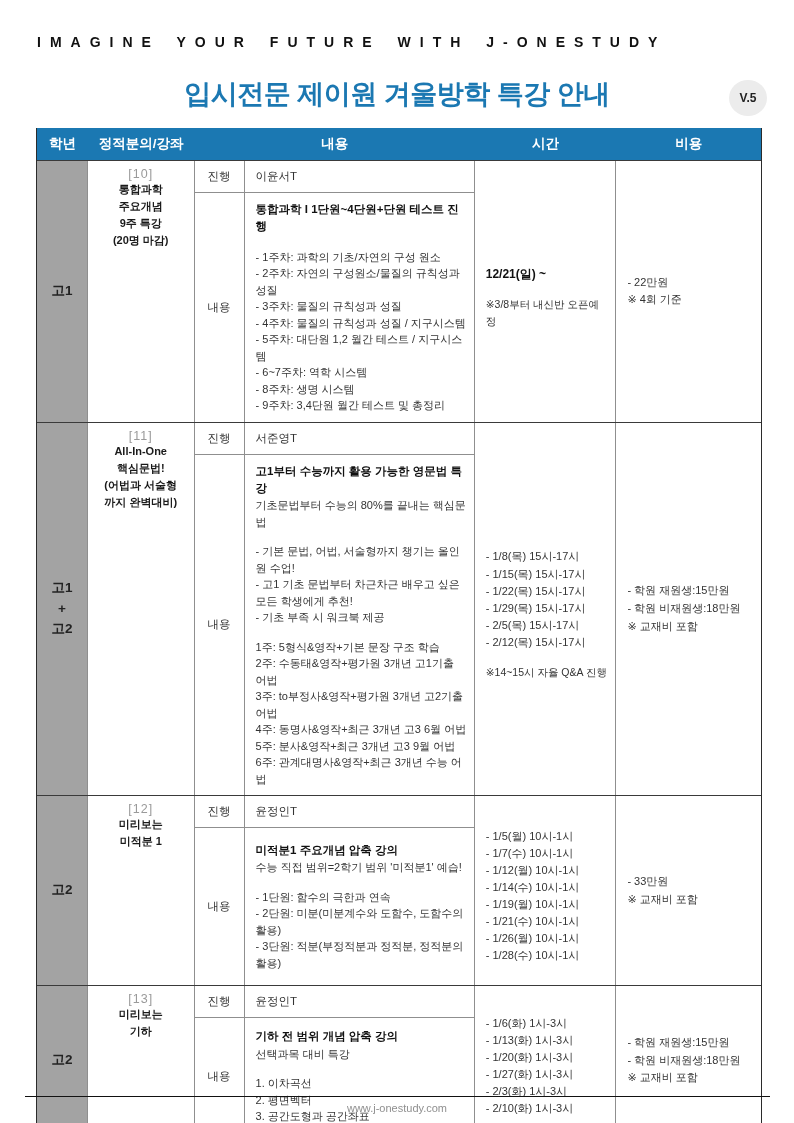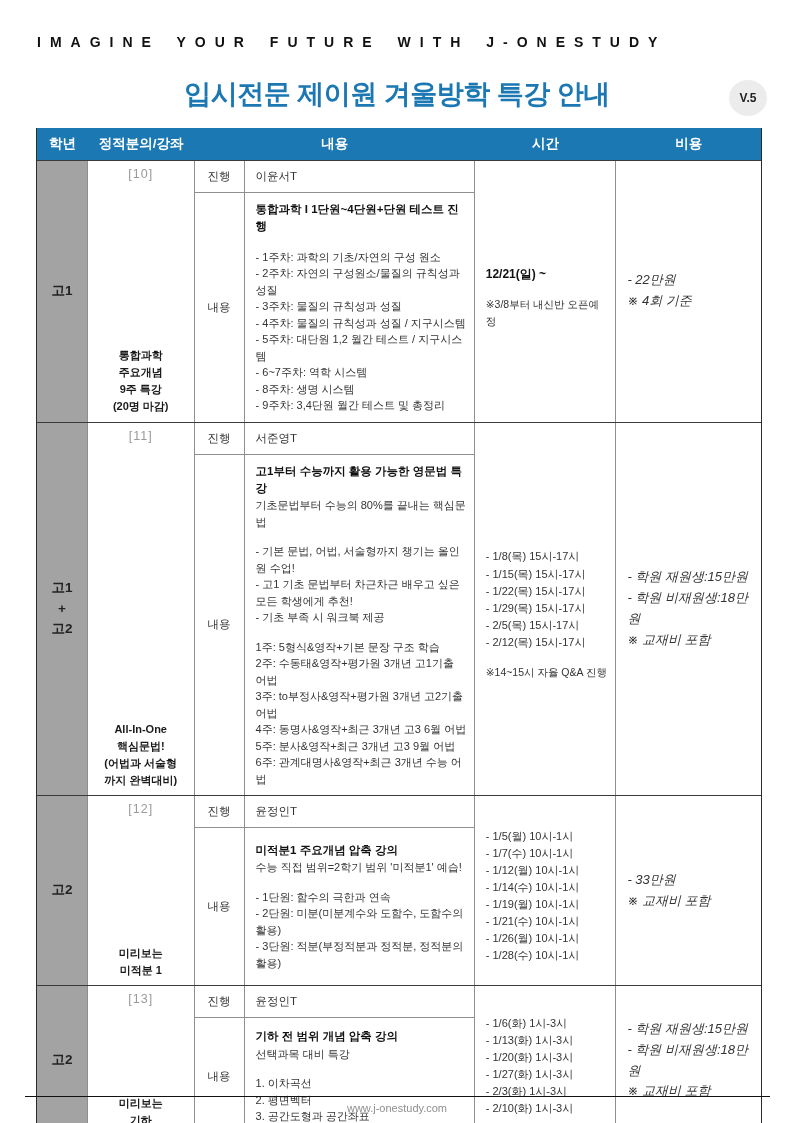--- a/index.html
+++ b/index.html
@@ -52,21 +52,21 @@
   .trow { display:flex; border-top:1px solid #3a3a3a; align-items:stretch; }
   .trow:first-of-type { border-top:none; }
 
   .cell-grade {
     width:51px; background:#a3a3a3; border-right:1px solid #8f8f8f;
     display:flex; align-items:center; justify-content:center;
     font-size:13.5px; font-weight:bold; text-align:center; line-height:1.5;
   }
   .cell-course {
     width:107px; border-right:1px solid #8f8f8f;
-    display:flex; flex-direction:column; align-items:center; justify-content:space-between;
+    display:flex; flex-direction:column; align-items:center; justify-content:flex-start;
     text-align:center; padding:6px 4px;
   }
   .code { color:#9a9a9a; font-size:12.5px; letter-spacing:1px; }
   .cname { font-weight:bold; font-size:11px; line-height:1.55; color:#1a1a1a; }
 
   .cell-inner { width:281px; border-right:1px solid #8f8f8f; display:flex; flex-direction:column; }
   .sub-teacher { display:flex; height:32px; border-bottom:1px solid #8f8f8f; flex:0 0 auto;justify-content:flex-end; }
   .lbl {
     width:50px; border-right:1px solid #8f8f8f; flex:0 0 50px;
     display:flex; align-items:center; justify-content:center;
@@ -86,21 +86,21 @@
     width:142px; border-right:1px solid #8f8f8f;
     padding:19px 6px 8px 11px;
     display:flex; flex-direction:column; justify-content:center;
     font-size:11px; line-height:1.55; color:#333;
   }
   .cell-time .note { margin-top:13px; font-size:10.5px; }
   .cell-time .time-title { font-size:12px; color:#111; }
   .cell-cost {
     width:145px; padding:8px 6px 8px 11px;
     display:flex; flex-direction:column; justify-content:center;
-    font-size:13px; line-height:1.6; color:#333;font-style:italic;
+    font-size:11px; line-height:1.6; color:#333;
   }
 
   
   .footer-line { position:absolute; top:1096px; left:25px; width:745px; border-top:1.5px solid #111; }
   .footer-text { position:absolute; top:1102px; left:0; width:794px; text-align:center; font-size:11px; color:#8f8f8f; }
 </style>
 </head>
 <body>
 
 <div class="banner">IMAGINE YOUR FUTURE WITH J-ONESTUDY</div>

